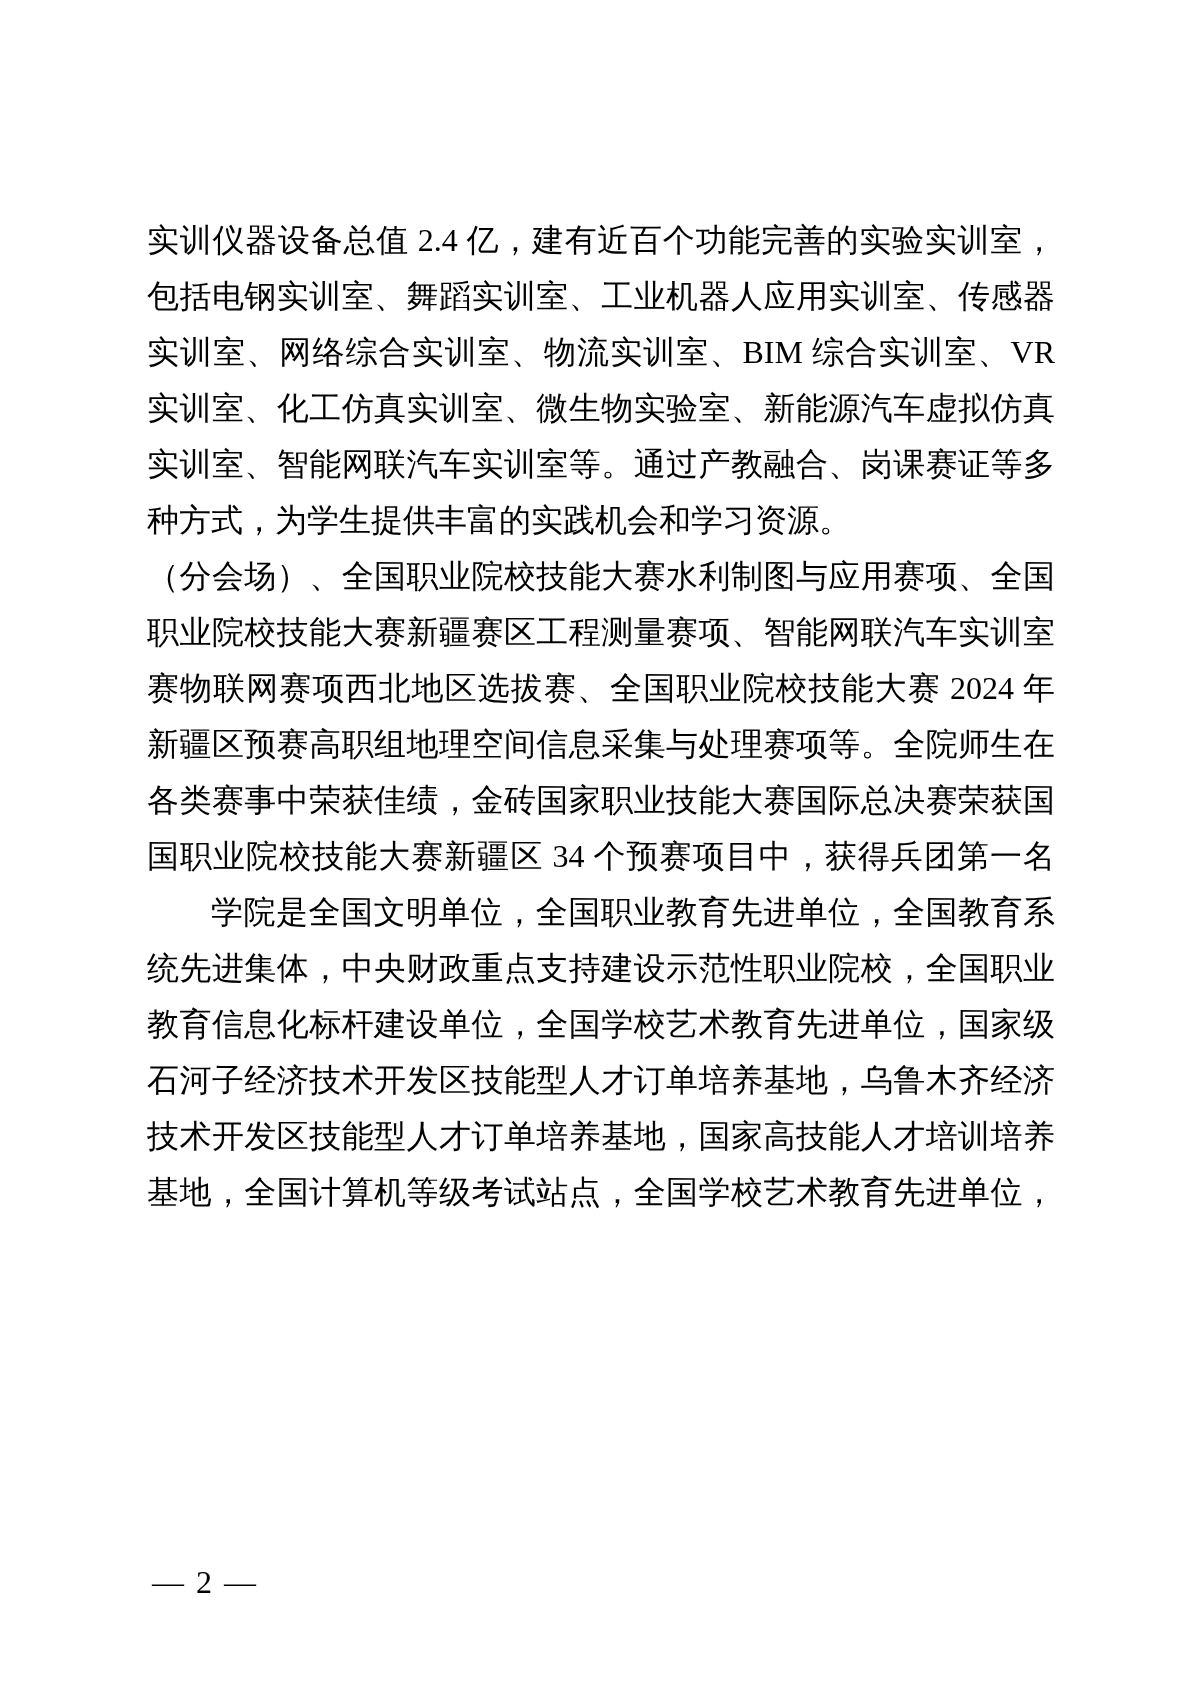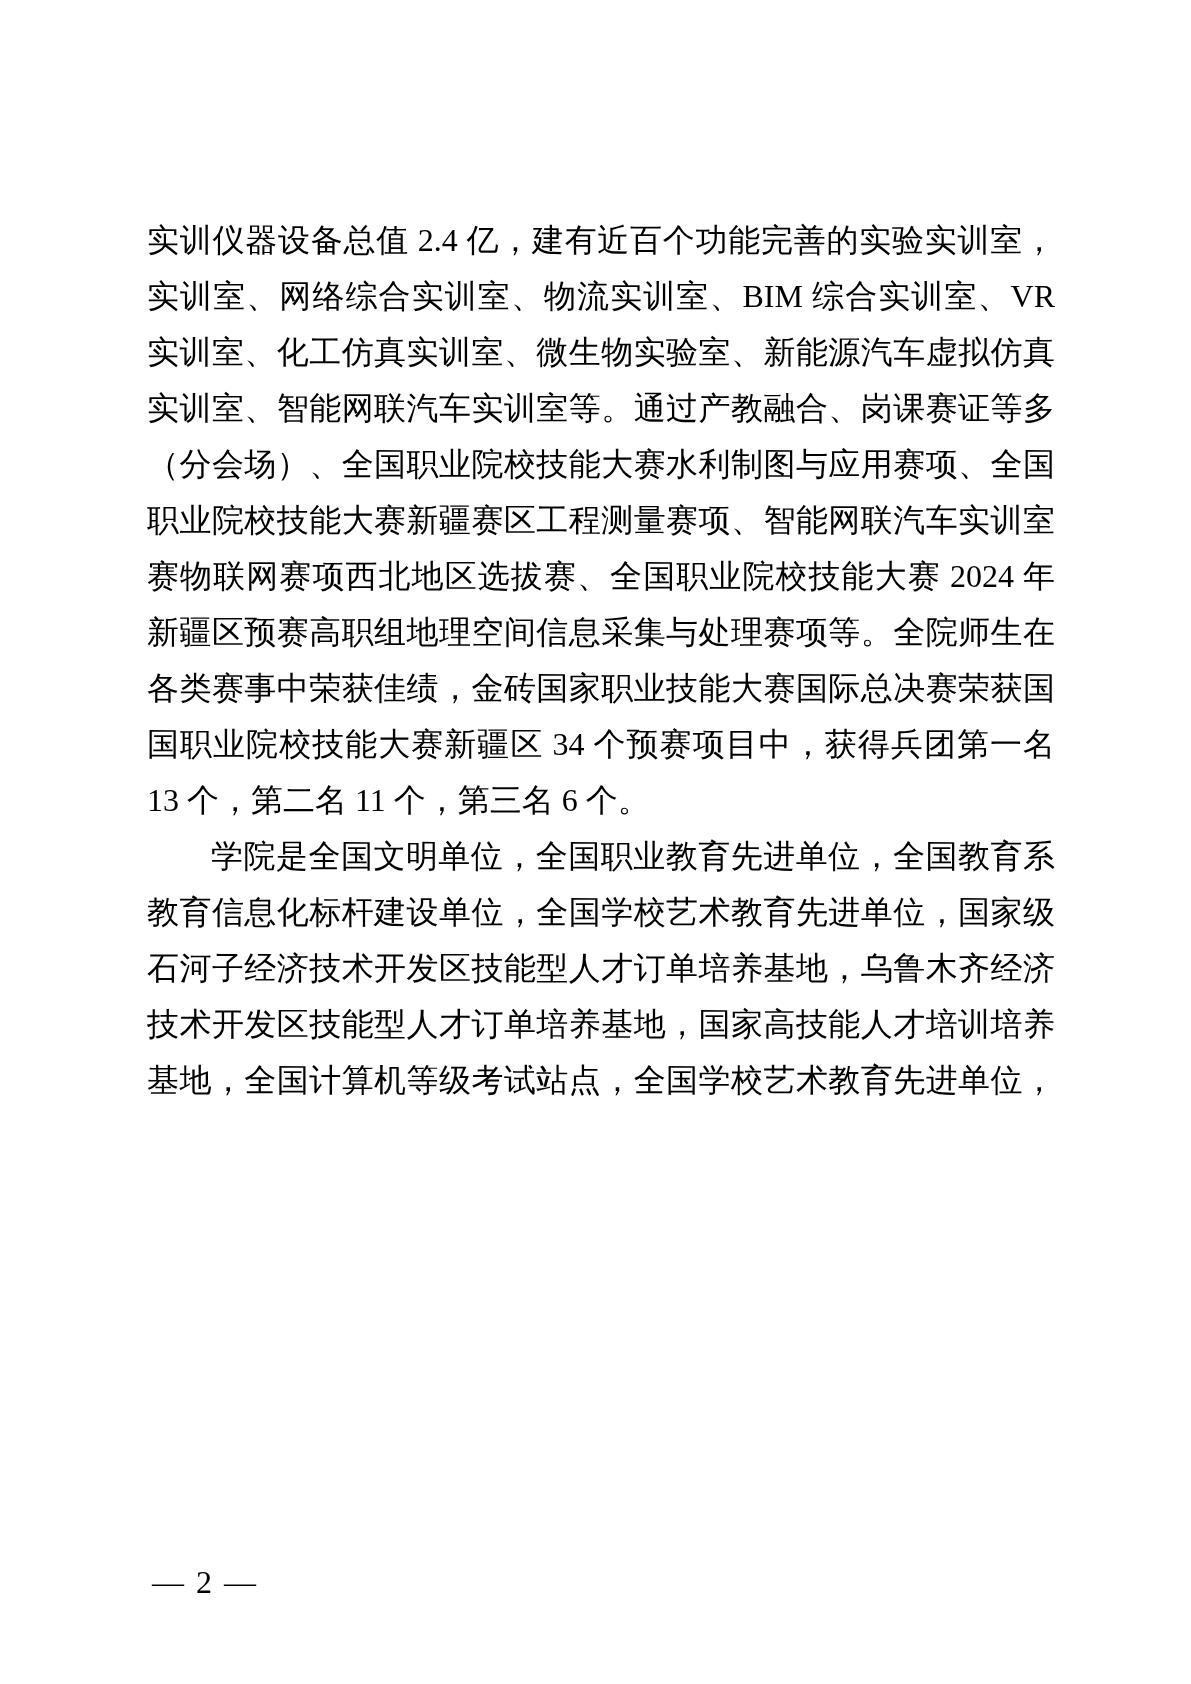--- a/index.html
+++ b/index.html
@@ -50,31 +50,33 @@
     letter-spacing: 2px;
   }
 </style>
 </head>
 <body>
 
 <div class="page">
 
   <div class="doc-body">
     <div class="line">实训仪器设备总值 2.4 亿，建有近百个功能完善的实验实训室，</div>
+    <div class="line">包括电钢实训室、舞蹈实训室、工业机器人应用实训室、传感器</div>
     <div class="line">实训室、网络综合实训室、物流实训室、BIM 综合实训室、VR</div>
     <div class="line">实训室、化工仿真实训室、微生物实验室、新能源汽车虚拟仿真</div>
     <div class="line">实训室、智能网联汽车实训室等。通过产教融合、岗课赛证等多</div>
+    <div class="line end">种方式，为学生提供丰富的实践机会和学习资源。</div>
     <div class="line">（分会场）、全国职业院校技能大赛水利制图与应用赛项、全国</div>
     <div class="line">职业院校技能大赛新疆赛区工程测量赛项、智能网联汽车实训室等</div>
     <div class="line">赛物联网赛项西北地区选拔赛、全国职业院校技能大赛 2024 年</div>
     <div class="line">新疆区预赛高职组地理空间信息采集与处理赛项等。全院师生在</div>
     <div class="line">各类赛事中荣获佳绩，金砖国家职业技能大赛国际总决赛荣获国</div>
     <div class="line">国职业院校技能大赛新疆区 34 个预赛项目中，获得兵团第一名</div>
-    <div class="line end">13 个，第二名 11 个，第三名 6 个。</div>
     <div class="line indent">学院是全国文明单位，全国职业教育先进单位，全国教育系</div>
+    <div class="line">统先进集体，中央财政重点支持建设示范性职业院校，全国职业</div>
     <div class="line">教育信息化标杆建设单位，全国学校艺术教育先进单位，国家级</div>
     <div class="line">石河子经济技术开发区技能型人才订单培养基地，乌鲁木齐经济</div>
     <div class="line">技术开发区技能型人才订单培养基地，国家高技能人才培训培养</div>
     <div class="line">基地，全国计算机等级考试站点，全国学校艺术教育先进单位，</div>
   </div>
 
   <div class="page-number">— 2 —</div>
 
 </div>
 

